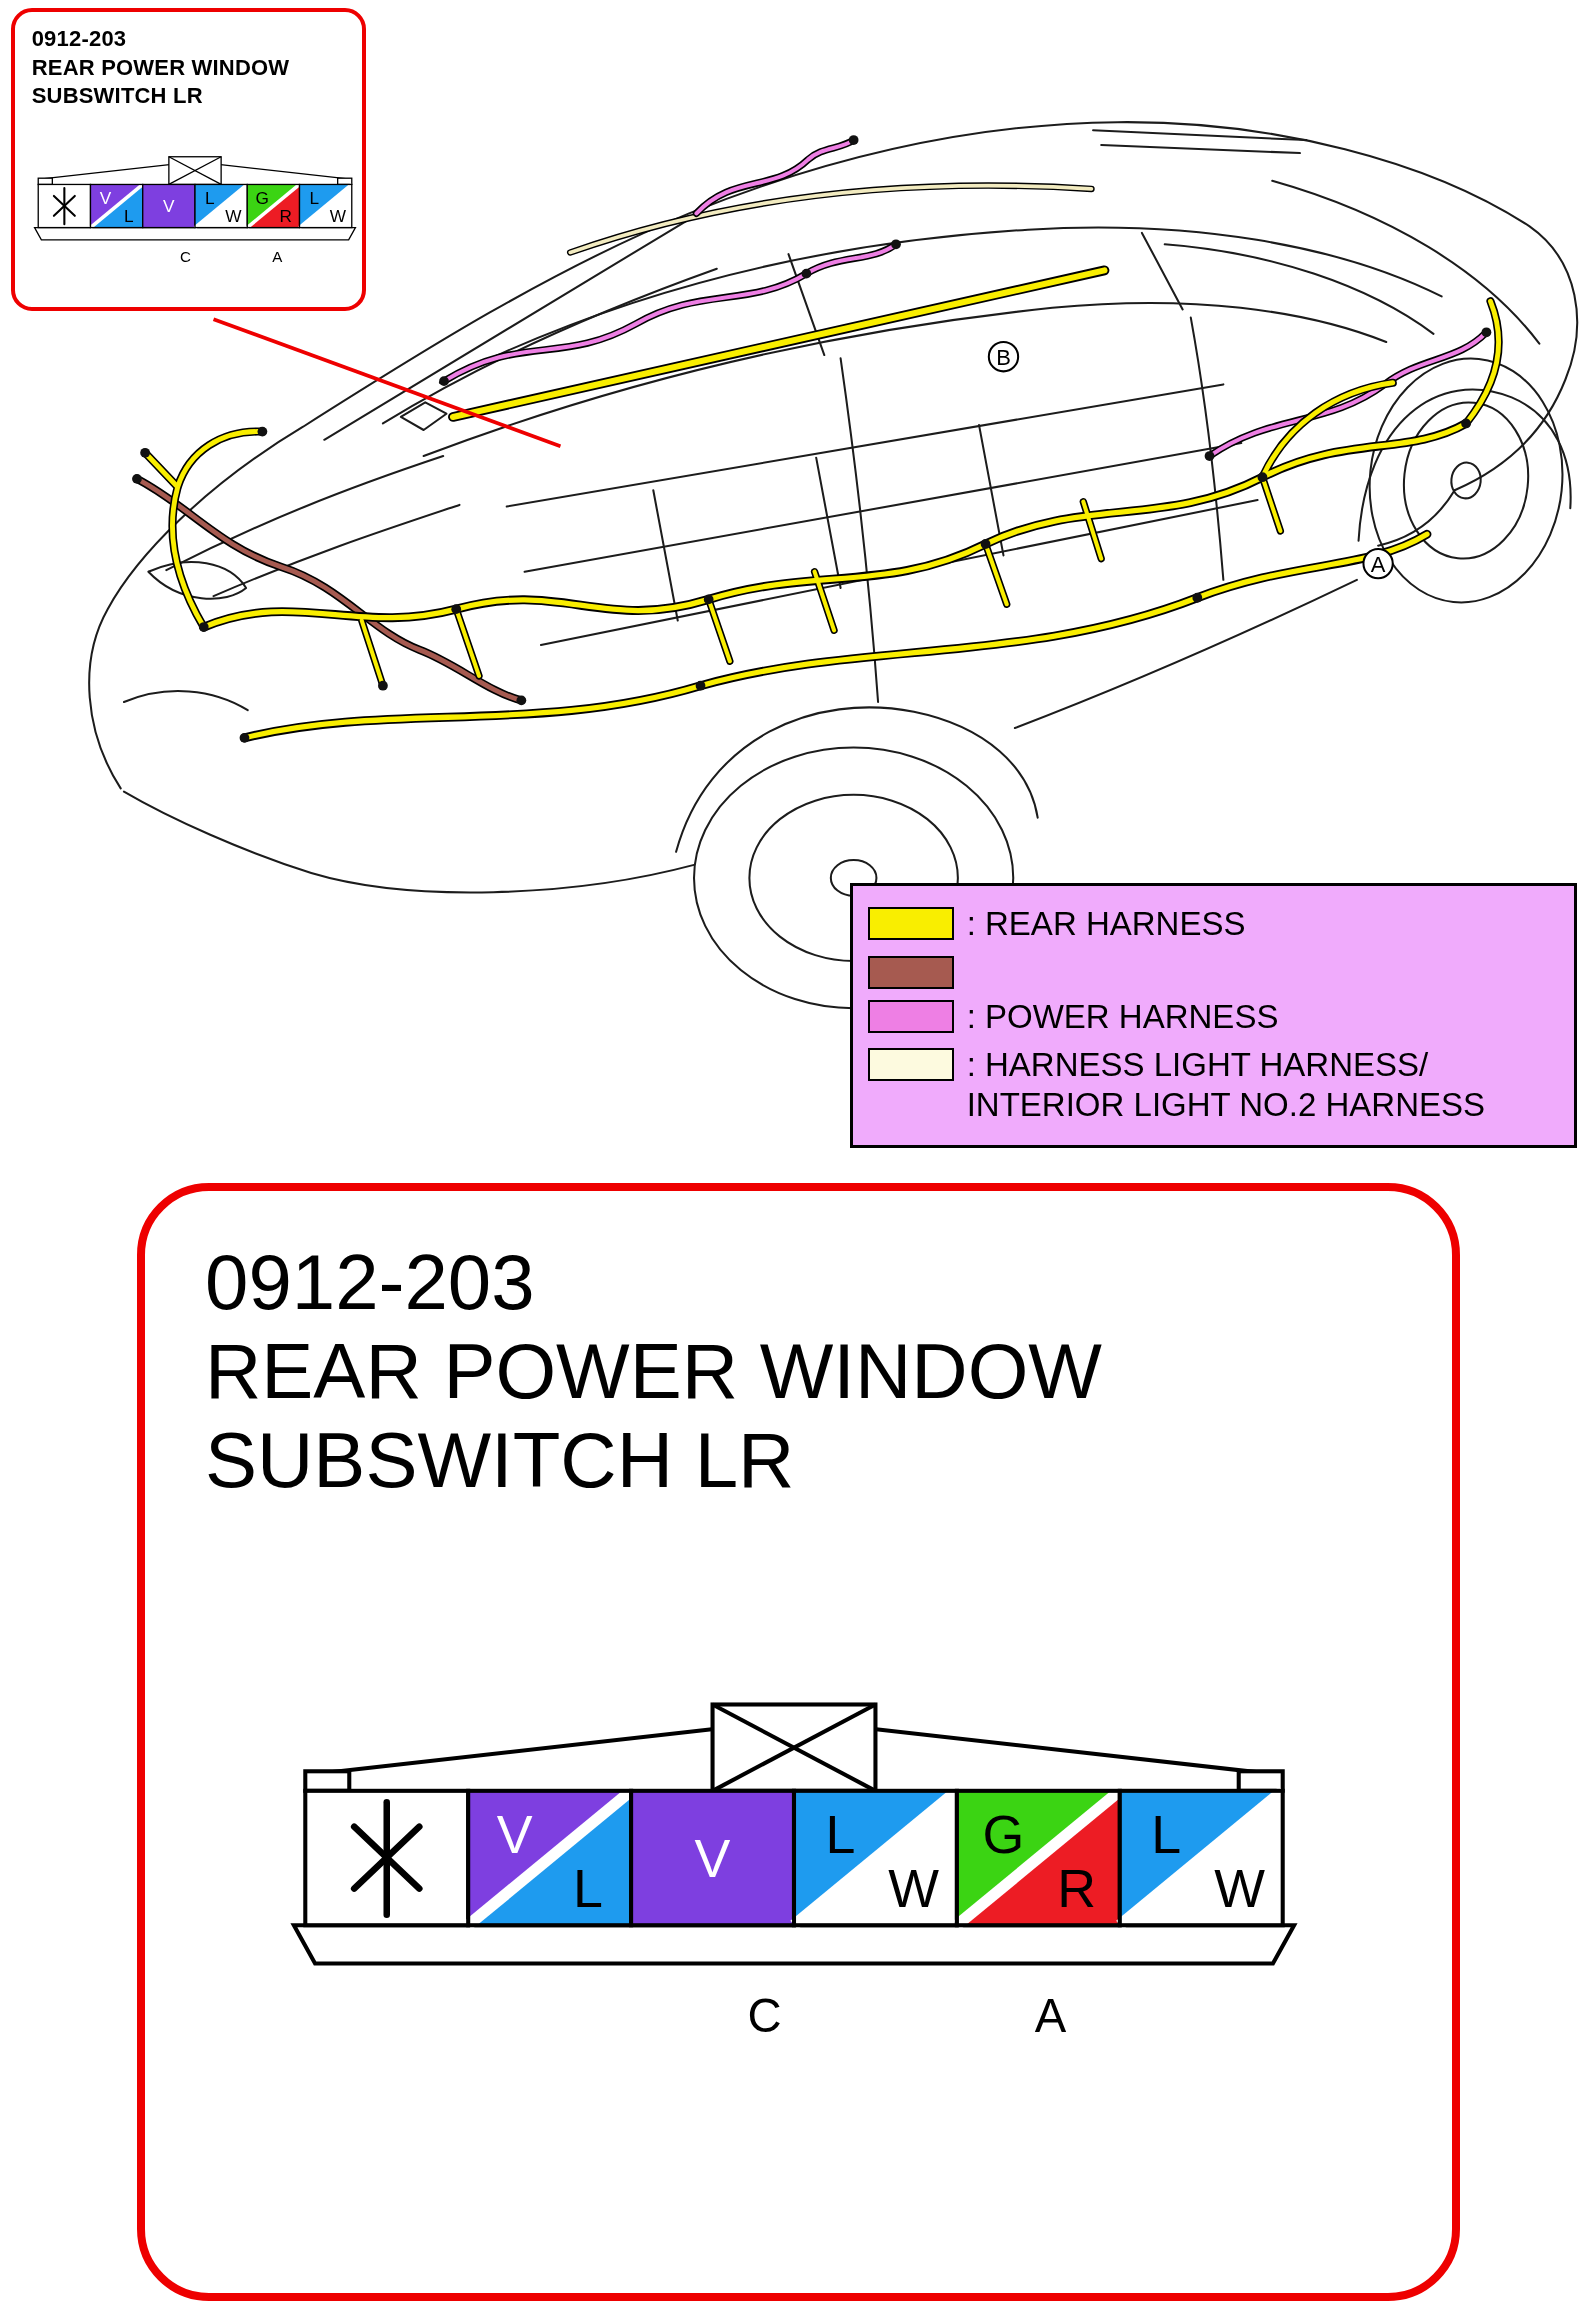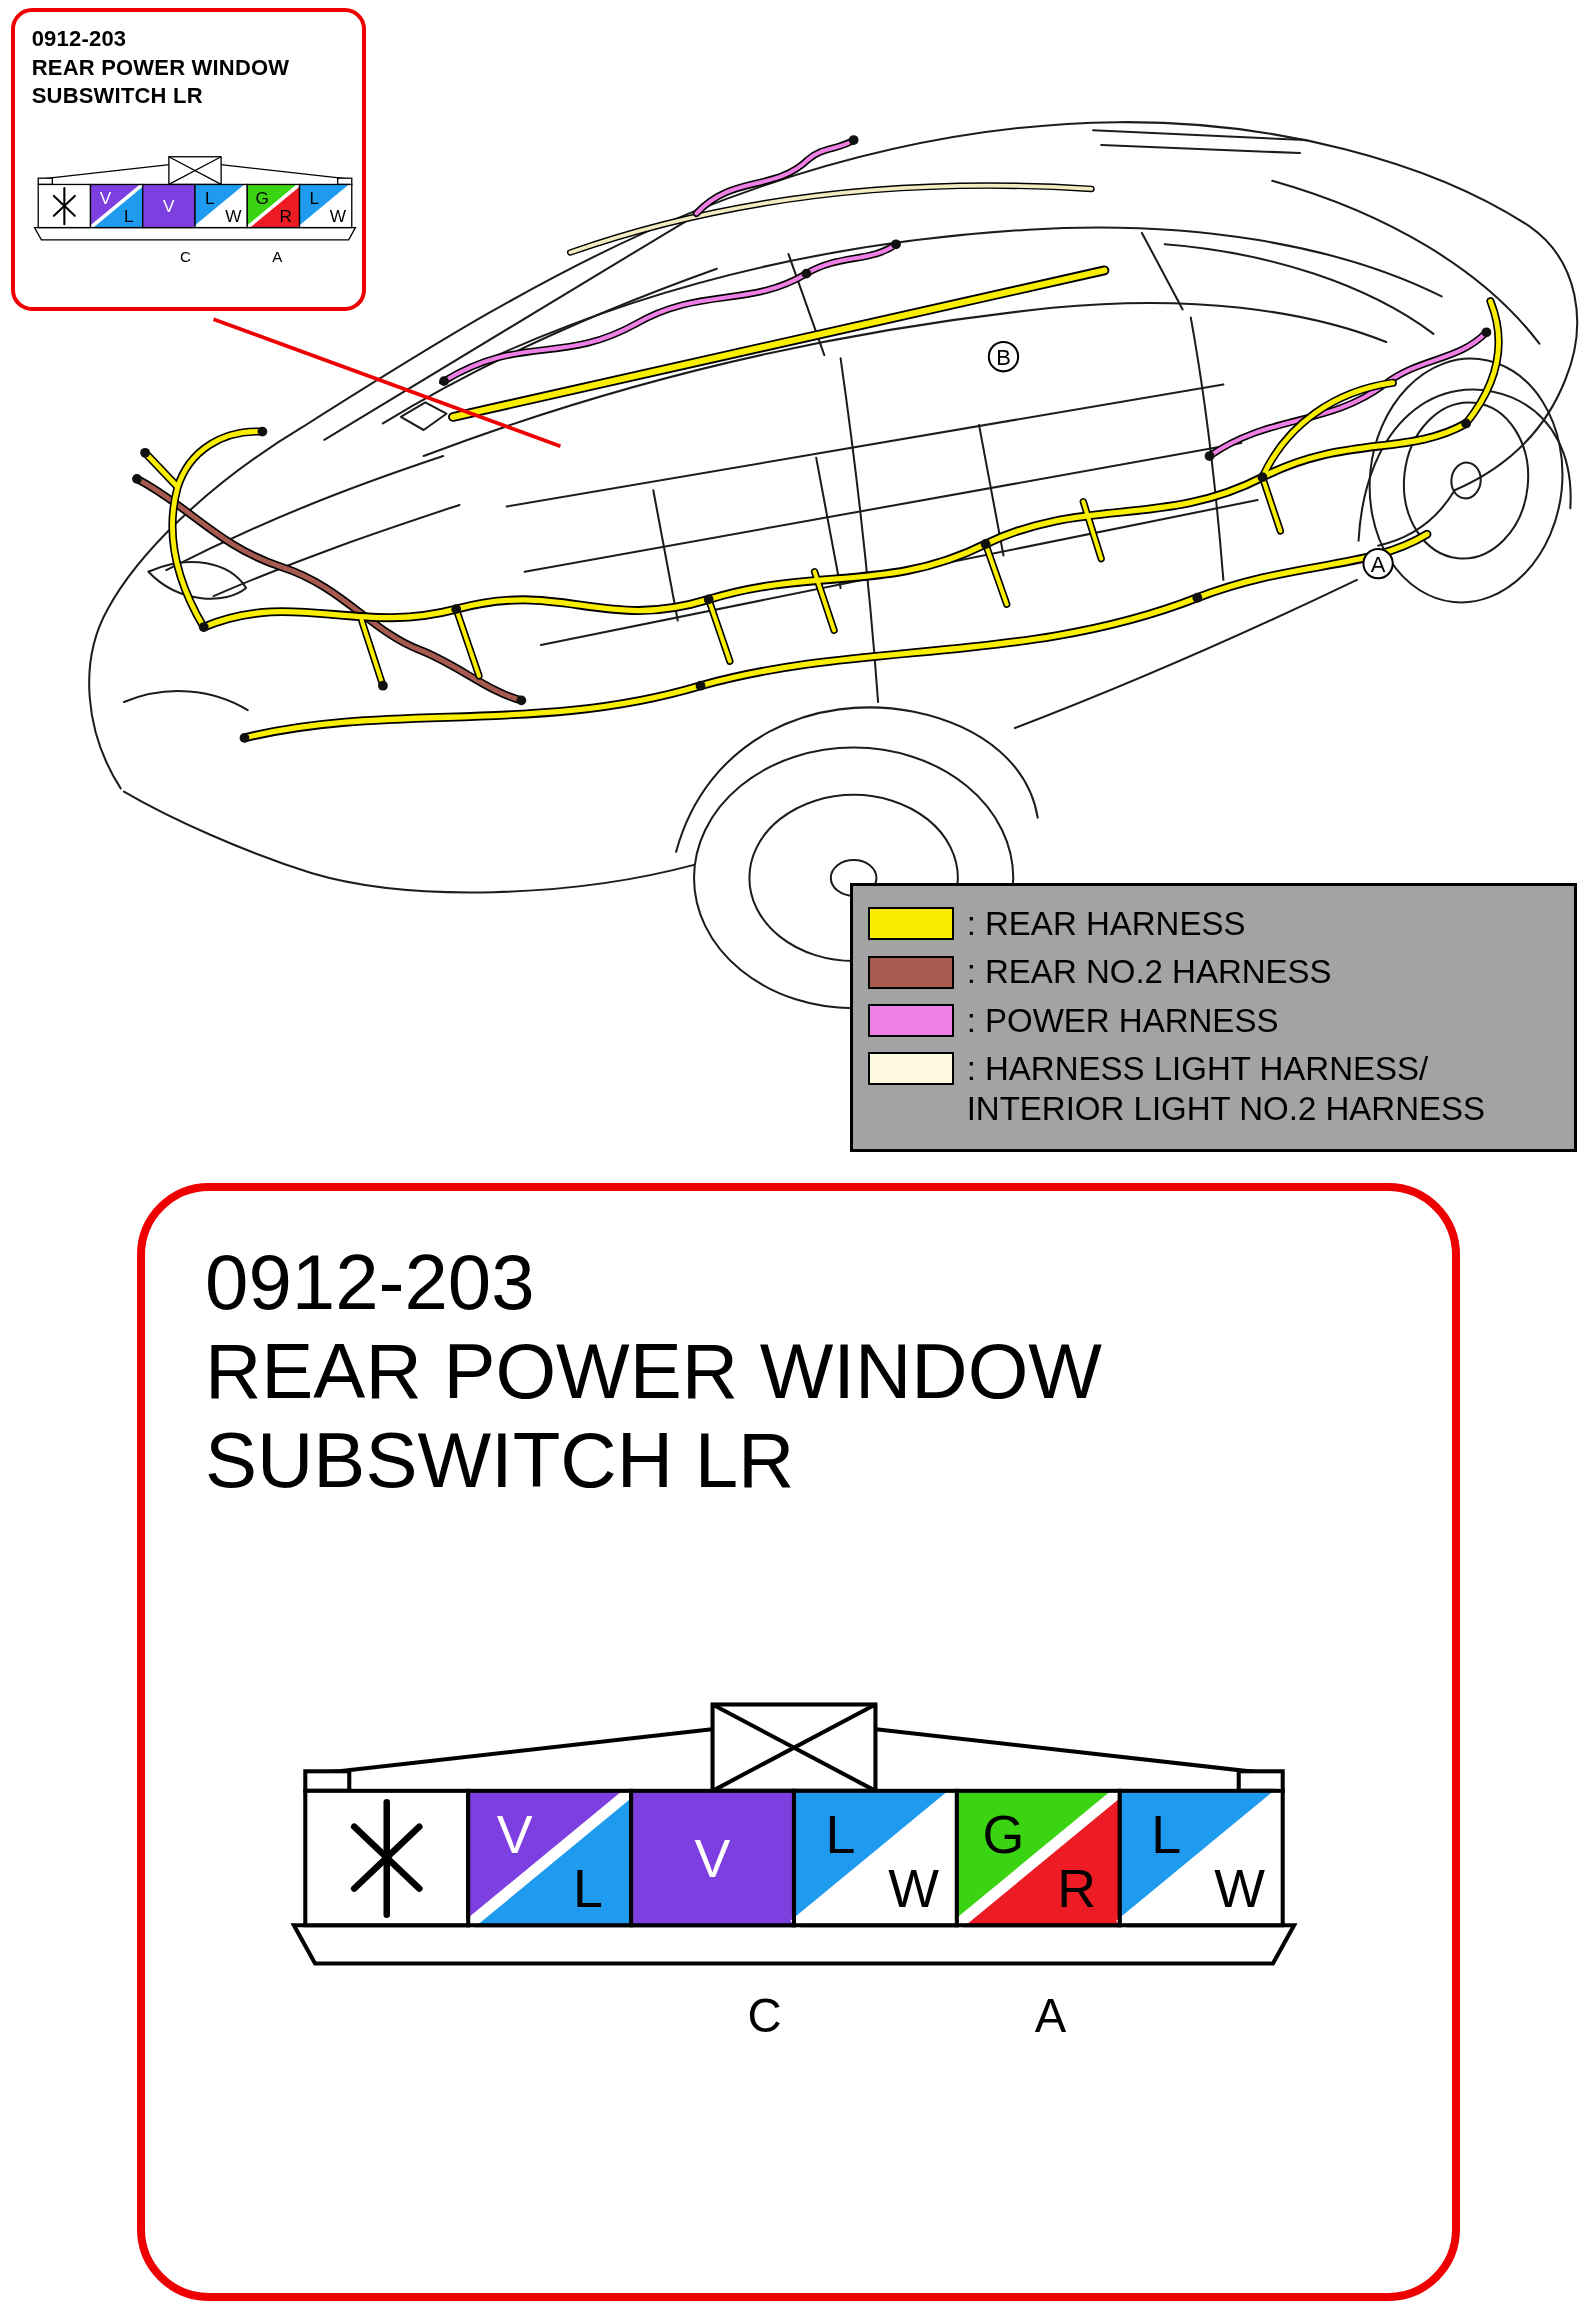--- a/index.html
+++ b/index.html
@@ -14,21 +14,21 @@
     position:absolute; left:11.4px; top:8.1px; width:355px; height:303px;
     border:4.1px solid #EE0000; border-radius:21px; background:#fff;
     box-sizing:border-box; padding:13px 16.3px; z-index:3;
   }
   .mini-part, .mini-title { font-size:22px; font-weight:700; line-height:1.3; letter-spacing:0.2px; }
   .mini-connector { display:block; margin-top:42px; margin-left:1.6px; }
 
   
   .legend {
     position:absolute; left:850px; top:883px; width:727px;
-    border:3.3px solid #000; background:#a3a3a3; box-sizing:border-box;
+    border:3.3px solid #000; background:#f0abfc; box-sizing:border-box;
     padding:9.8px 14.7px 11.4px; z-index:2;
   }
   .legend-row { display:flex; align-items:flex-start; margin:8.1px 0; }
   .swatch {
     flex:0 0 auto; width:86px; height:33px; border:2.4px solid #000;
     box-sizing:border-box; margin-right:13px; margin-top:3.3px; background:#fff;
   }
   .legend-label { font-size:33px; line-height:1.22; white-space:pre-line; }
 
   
@@ -257,21 +257,20 @@
     </svg>
   </div>
 
   <div class="legend">
     <div class="legend-row">
       <span class="swatch" style="background-color: rgb(249, 238, 0);"></span>
       <span class="legend-label">: REAR HARNESS</span>
     </div>
     <div class="legend-row">
       <span class="swatch" style="background-color: rgb(166, 90, 80);"></span>
-      <span class="legend-label">: REAR NO.2 HARNESS</span>
     </div>
     <div class="legend-row">
       <span class="swatch" style="background-color: rgb(238, 127, 228);"></span>
       <span class="legend-label">: POWER HARNESS</span>
     </div>
     <div class="legend-row">
       <span class="swatch" style="background-color: rgb(253, 250, 223);"></span>
       <span class="legend-label">: HARNESS LIGHT HARNESS/
 INTERIOR LIGHT NO.2 HARNESS</span>
     </div>

